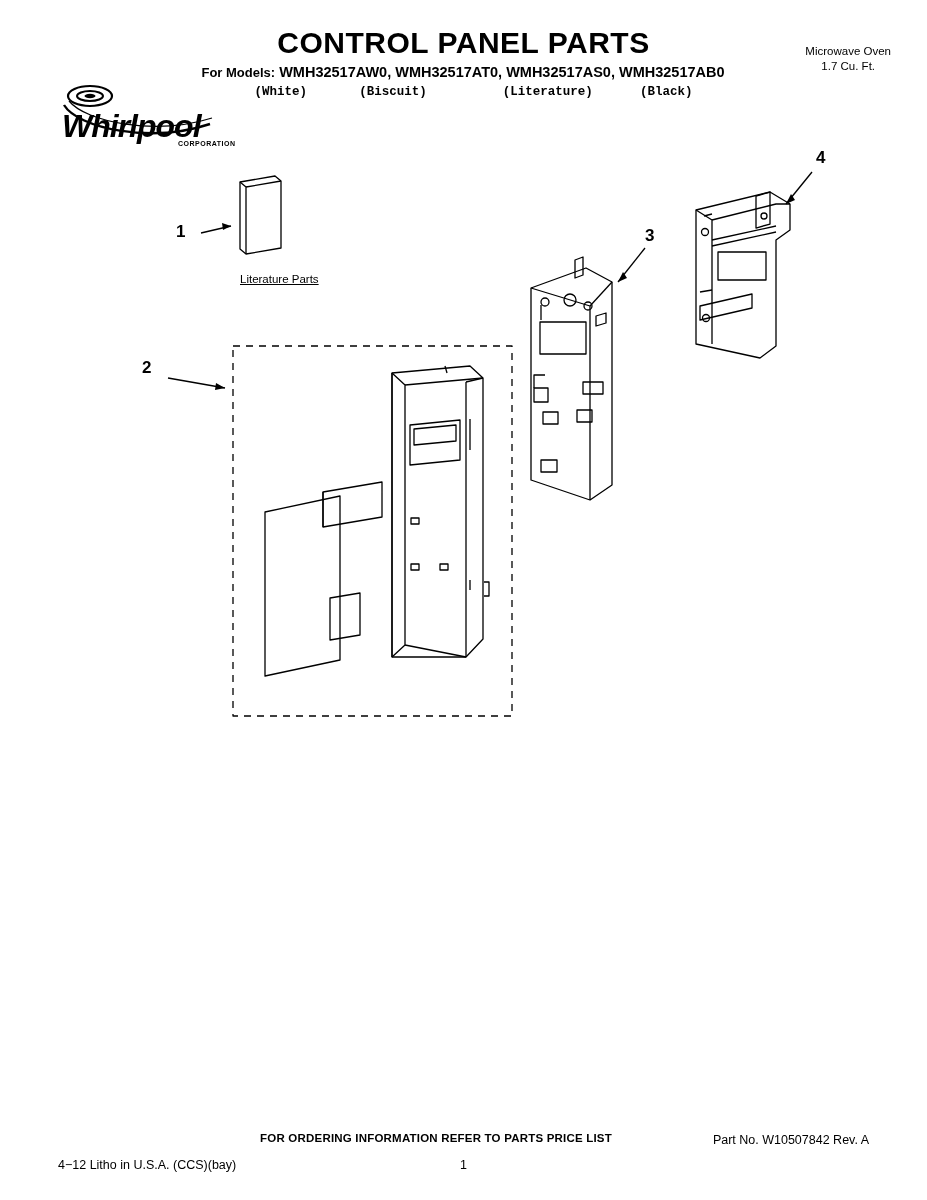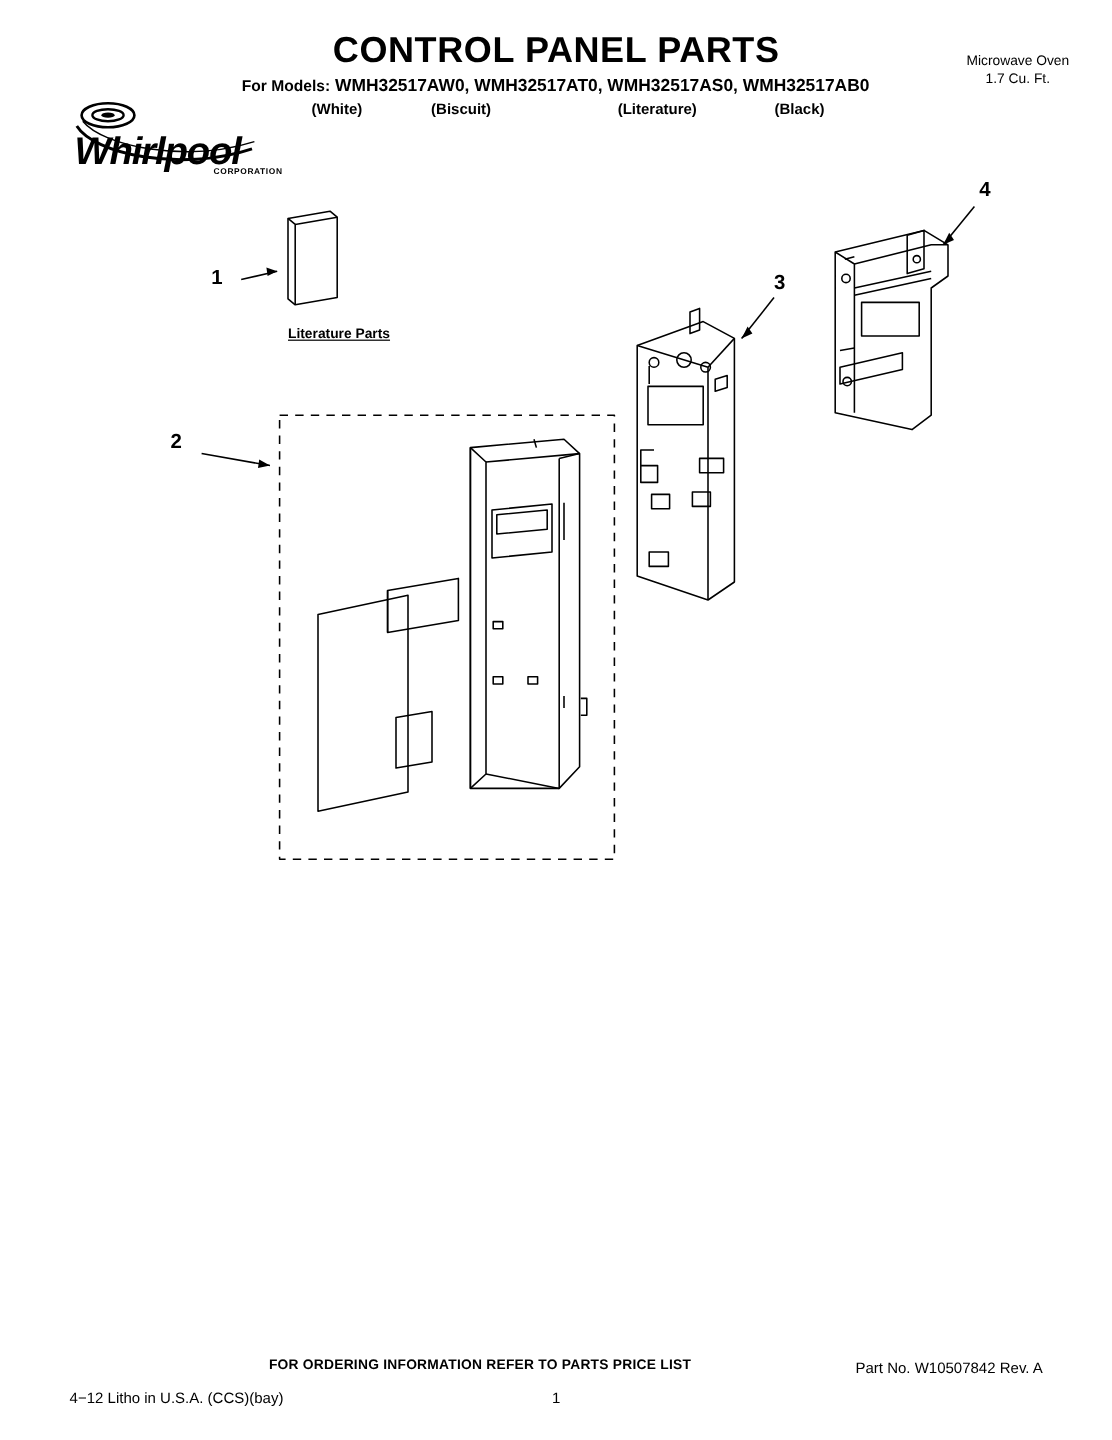--- a/index.html
+++ b/index.html
@@ -45,21 +45,21 @@
   }
   .models-line .lead { font-size: 13px; }
   .colors-line {
     position: absolute;
     left: 0; top: 84px;
     width: 927px;
     text-align: center;
     font-size: 12.5px;
     font-weight: bold;
   }
-  .colors-line span { display: inline-block; }
+  .colors-line span { display: inline-block; font-family: Liberation Mono, monospace; }
   .c1 { width: 150px; text-align: center; }
   .c2 { width: 125px; text-align: left; }
   .c3 { width: 120px; text-align: center; }
   .c4 { width: 110px; }
 
   .meta {
     position: absolute;
     right: 36px; top: 44px;
     text-align: center;
     font-size: 11.5px;
@@ -92,34 +92,35 @@
 
   
   .callout-num {
     position: absolute;
     font-size: 17px;
     font-weight: bold;
   }
   .caption {
     position: absolute;
     font-size: 11.5px;
-    font-weight: bold;
+    font-weight: normal;
     text-decoration: underline;
     padding-left: 22px;
   }
 
   
   .order-info {
     position: absolute;
     left: 0; top: 1132px;
     width: 800px;
     text-align: center;
     font-size: 11.5px;
     font-weight: bold;
     letter-spacing: 0.2px;
+    padding-left: 36px;
   }
   .footer-left {
     position: absolute;
     left: 58px; top: 1158px;
     font-size: 12.5px;
   }
   .footer-center {
     position: absolute;
     left: 0; top: 1158px;
     width: 927px;

